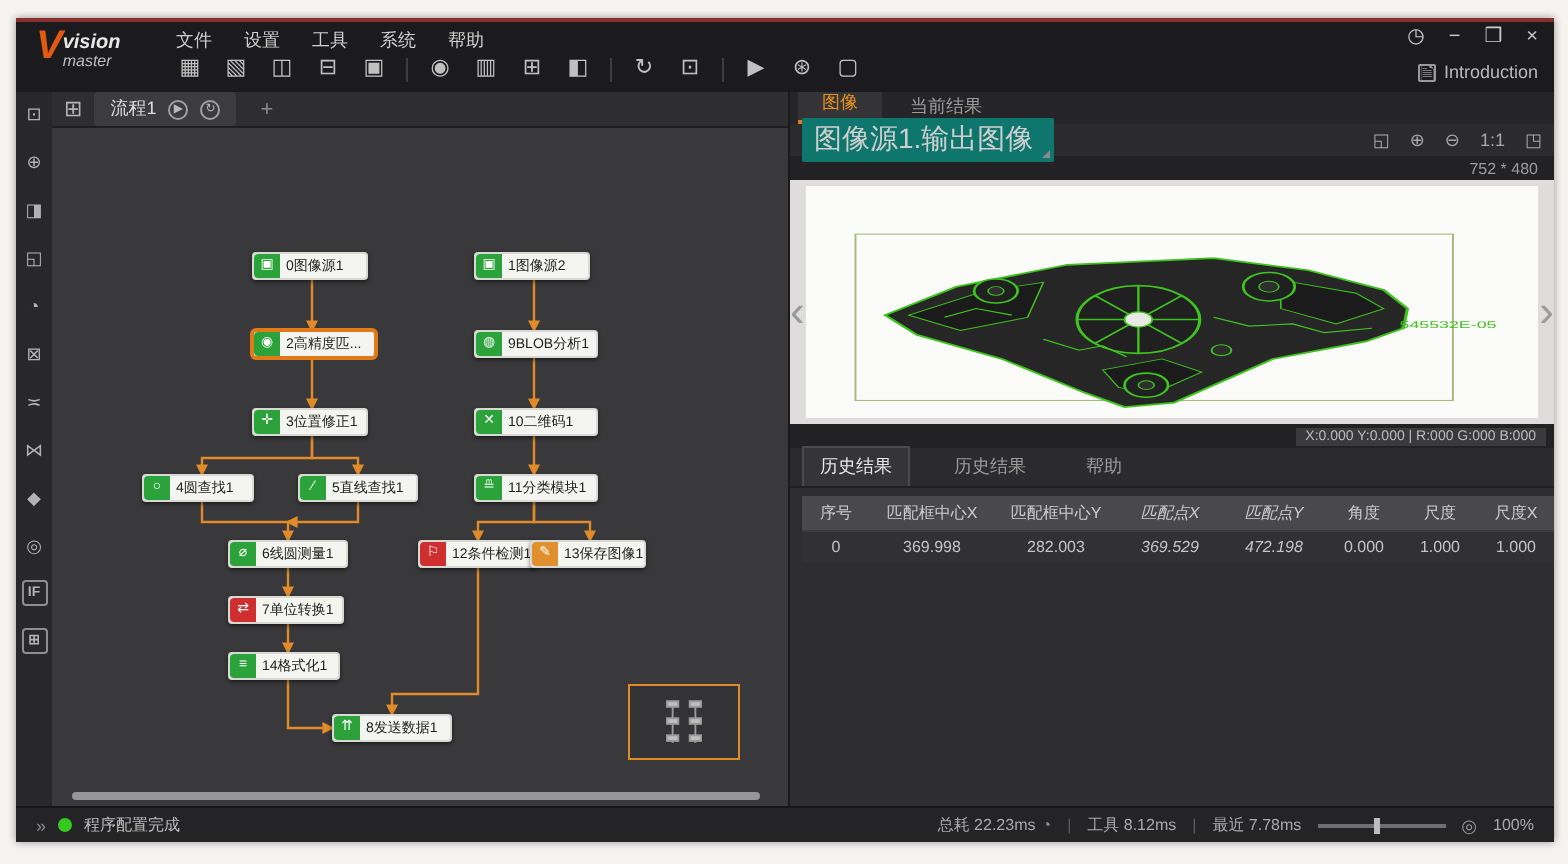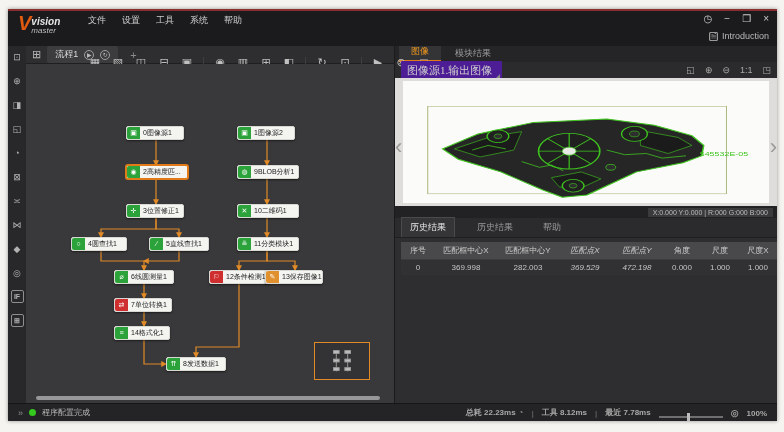--- a/index.html
+++ b/index.html
@@ -11,21 +11,21 @@
     box-shadow:0 0 4px rgba(0,0,0,.4);
   }
   
   .titlebar { height:35px; background:#1b1b1d; display:flex; position:relative; flex:0 0 auto; }
   .logo { width:78px; padding:3px 0 0 10px; }
   .logo-row { display:flex; align-items:flex-start; }
   .logo-v { color:#e05a10; font-size:20px; font-weight:bold; font-style:italic; line-height:18px; }
   .logo-txt { color:#e8e8e8; font-style:italic; line-height:9px; padding-top:3px; }
   .logo-l1 { font-size:10px; font-weight:bold; }
   .logo-l2 { font-size:8px; color:#bdbdbd; }
-  .menu-tool { display:flex; flex-direction:column;gap:28px; }
+  .menu-tool { display:flex; flex-direction:column; }
   .menubar { display:flex; gap:16px; padding:3px 0 1px 2px; }
   .menubar span { color:#cfcfcf; font-size:9px; cursor:default; }
   .toolbar-icons { display:flex; align-items:center; gap:9px; padding-left:2px; }
   .tb-icon { color:#c0c0c0; font-size:11px; width:14px; height:13px; line-height:13px; text-align:center; }
   .tb-sep { width:1px; height:12px; background:#3d3d3f; }
   .win-controls { position:absolute; right:8px; top:3px; display:flex; gap:12px; }
   .win-controls span { color:#c8c8c8; font-size:10px; line-height:10px; }
   .introduction { position:absolute; right:8px; top:20px; color:#b9b9b9; font-size:9px; display:flex; gap:4px; align-items:center;}
   .intro-icon { font-size:9px; color:#9a9a9a; border:1px solid #9a9a9a; width:9px; height:9px; line-height:8px; text-align:center; border-radius:1px;}
   
@@ -46,21 +46,21 @@
   .node-ic { width:13px; height:12px; border-radius:2px 0 0 2px; color:#fff; font-size:7px; line-height:12px; text-align:center; flex:0 0 auto;}
   .node-label { font-size:7px; color:#222; padding:0 3px; white-space:nowrap; overflow:hidden; }
   .minimap { position:absolute; border:1px solid #e08a28; background:#333335; }
   .canvas-hscroll { position:absolute; left:10px; right:14px; bottom:3px; height:4px; background:#97979a; border-radius:2px; }
   
   .right-panel { flex:1 1 auto; display:flex; flex-direction:column; background:#2b2b2d; min-width:0;}
   .img-tabs { height:16px; background:#252527; display:flex; align-items:flex-end; gap:2px; padding-left:4px; flex:0 0 auto;text-align:center;}
   .img-tab { font-size:9px; padding:2px 12px; color:#9b9b9b; }
   .img-tab.active { color:#e6921e; background:#343436; border-bottom:2px solid #e07b17; }
   .viewer-controls { height:16px; display:flex; align-items:center; padding:0 6px; gap:8px; flex:0 0 auto;}
-  .src-select { background:#4c1d95; color:#cfcfcf; font-size:11px; padding:2px 10px 2px 6px; position:relative; border-radius:1px;font-family:Liberation Serif, serif;}
+  .src-select { background:#0f766e; color:#cfcfcf; font-size:14px; padding:2px 10px 2px 6px; position:relative; border-radius:1px;}
   .src-select:after { content:""; position:absolute; right:2px; bottom:2px; border-left:4px solid transparent; border-bottom:4px solid #8a8a8a; }
   .vc-spacer { flex:1; }
   .vc-icon { color:#a8a8a8; font-size:9px; }
   .res-strip { height:12px; display:flex; justify-content:flex-end; align-items:center; padding-right:8px; flex:0 0 auto; background:#222224;}
   .res-text { color:#9c9c9c; font-size:8px; }
   .viewer { flex:1 1 auto; background:#dedddb; position:relative; min-height:0; }
   .viewer-img { position:absolute; left:8px; right:8px; top:3px; bottom:3px; background:#fbfbf9; }
   .viewer-img svg { width:100%; height:100%; display:block; }
   .nav-arrow { position:absolute; top:45%; color:#9a9a98; font-size:22px; line-height:22px; }
   .nav-prev { left:0px; } .nav-next { right:0px; }
@@ -78,21 +78,21 @@
   th:nth-child(3), td:nth-child(3){ width:62px;text-align:center; }
   th:nth-child(4), td:nth-child(4){ width:52px;font-style:italic; }
   th:nth-child(5), td:nth-child(5){ width:52px;font-style:italic; }
   th:nth-child(n+6), td:nth-child(n+6){ width:38px;text-align:center; }
   th:last-child, td:last-child { width:auto; }
   
   .statusbar { height:18px; background:#242426; border-top:1px solid #161618; display:flex; align-items:center; padding:0 10px; gap:6px; flex:0 0 auto;}
   .sb-expand { color:#8f8f8f; font-size:9px; }
   .sb-dot { width:7px; height:7px; border-radius:50%; }
   .sb-msg { color:#bdbdbd; font-size:8px; }
-  .sb-right { margin-left:auto; display:flex; align-items:flex-end; gap:8px;font-weight:bold; }
+  .sb-right { margin-left:auto; display:flex; align-items:center; gap:8px; }
   .sb-item { color:#a9a9a9; font-size:8px; display:flex; align-items:center; gap:3px;}
   .sb-sep { color:#5c5c5e; font-size:8px; }
   .sb-clock { font-size:8px; color:#8f8f8f; }
   .zoom-slider { width:64px; height:2px; background:#6f6f71; position:relative; }
   .zoom-handle { position:absolute; left:28px; top:-3px; width:3px; height:8px; background:#bdbdbd; }
   .sb-mag { color:#9a9a9a; font-size:9px; }
 </style>
 </head>
 <body>
 
@@ -274,35 +274,38 @@
             </g>
           </svg>
         </div>
         <div class="canvas-hscroll"></div>
       </div>
     </div>
 
     <div class="right-panel">
       <div class="img-tabs" id="img-tabs">
           <span class="img-tab active">图像</span>
-          <span class="img-tab">模块结果</span>
+          <span class="img-tab">当前结果</span>
         </div>
 
       <div class="viewer-controls">
         <span class="src-select">图像源1.输出图像</span>
         <span class="vc-spacer"></span>
         <span id="viewer-icons" style="display:flex; gap:10px;">
             <span class="vc-icon">◱</span>
             <span class="vc-icon">⊕</span>
             <span class="vc-icon">⊖</span>
             <span class="vc-icon">1:1</span>
             <span class="vc-icon">◳</span>
           </span>
       </div>
 
+      <div class="res-strip">
+        <span class="res-text">752 * 480</span>
+      </div>
 
       <div class="viewer">
         <div class="viewer-img">
           <svg viewBox="0 0 370 212" preserveAspectRatio="none">
             <rect x="0" y="0" width="370" height="212" fill="#fbfbf9"></rect>
             <rect x="25" y="44" width="302" height="152" fill="none" stroke="#a9b87c" stroke-width="1"></rect>
 
             <polygon points="40,118 76,92 132,72 206,66 254,77 292,95 304,112 302,130 283,142 236,158 186,198 161,202 141,189 99,158 56,136" fill="#262626" stroke="#3fc41f" stroke-width="1.6"></polygon>
 
             <polygon points="52,118 90,96 120,88 112,120 78,132" fill="#1b1b1b" stroke="#3fc41f" stroke-width="0.8"></polygon>

